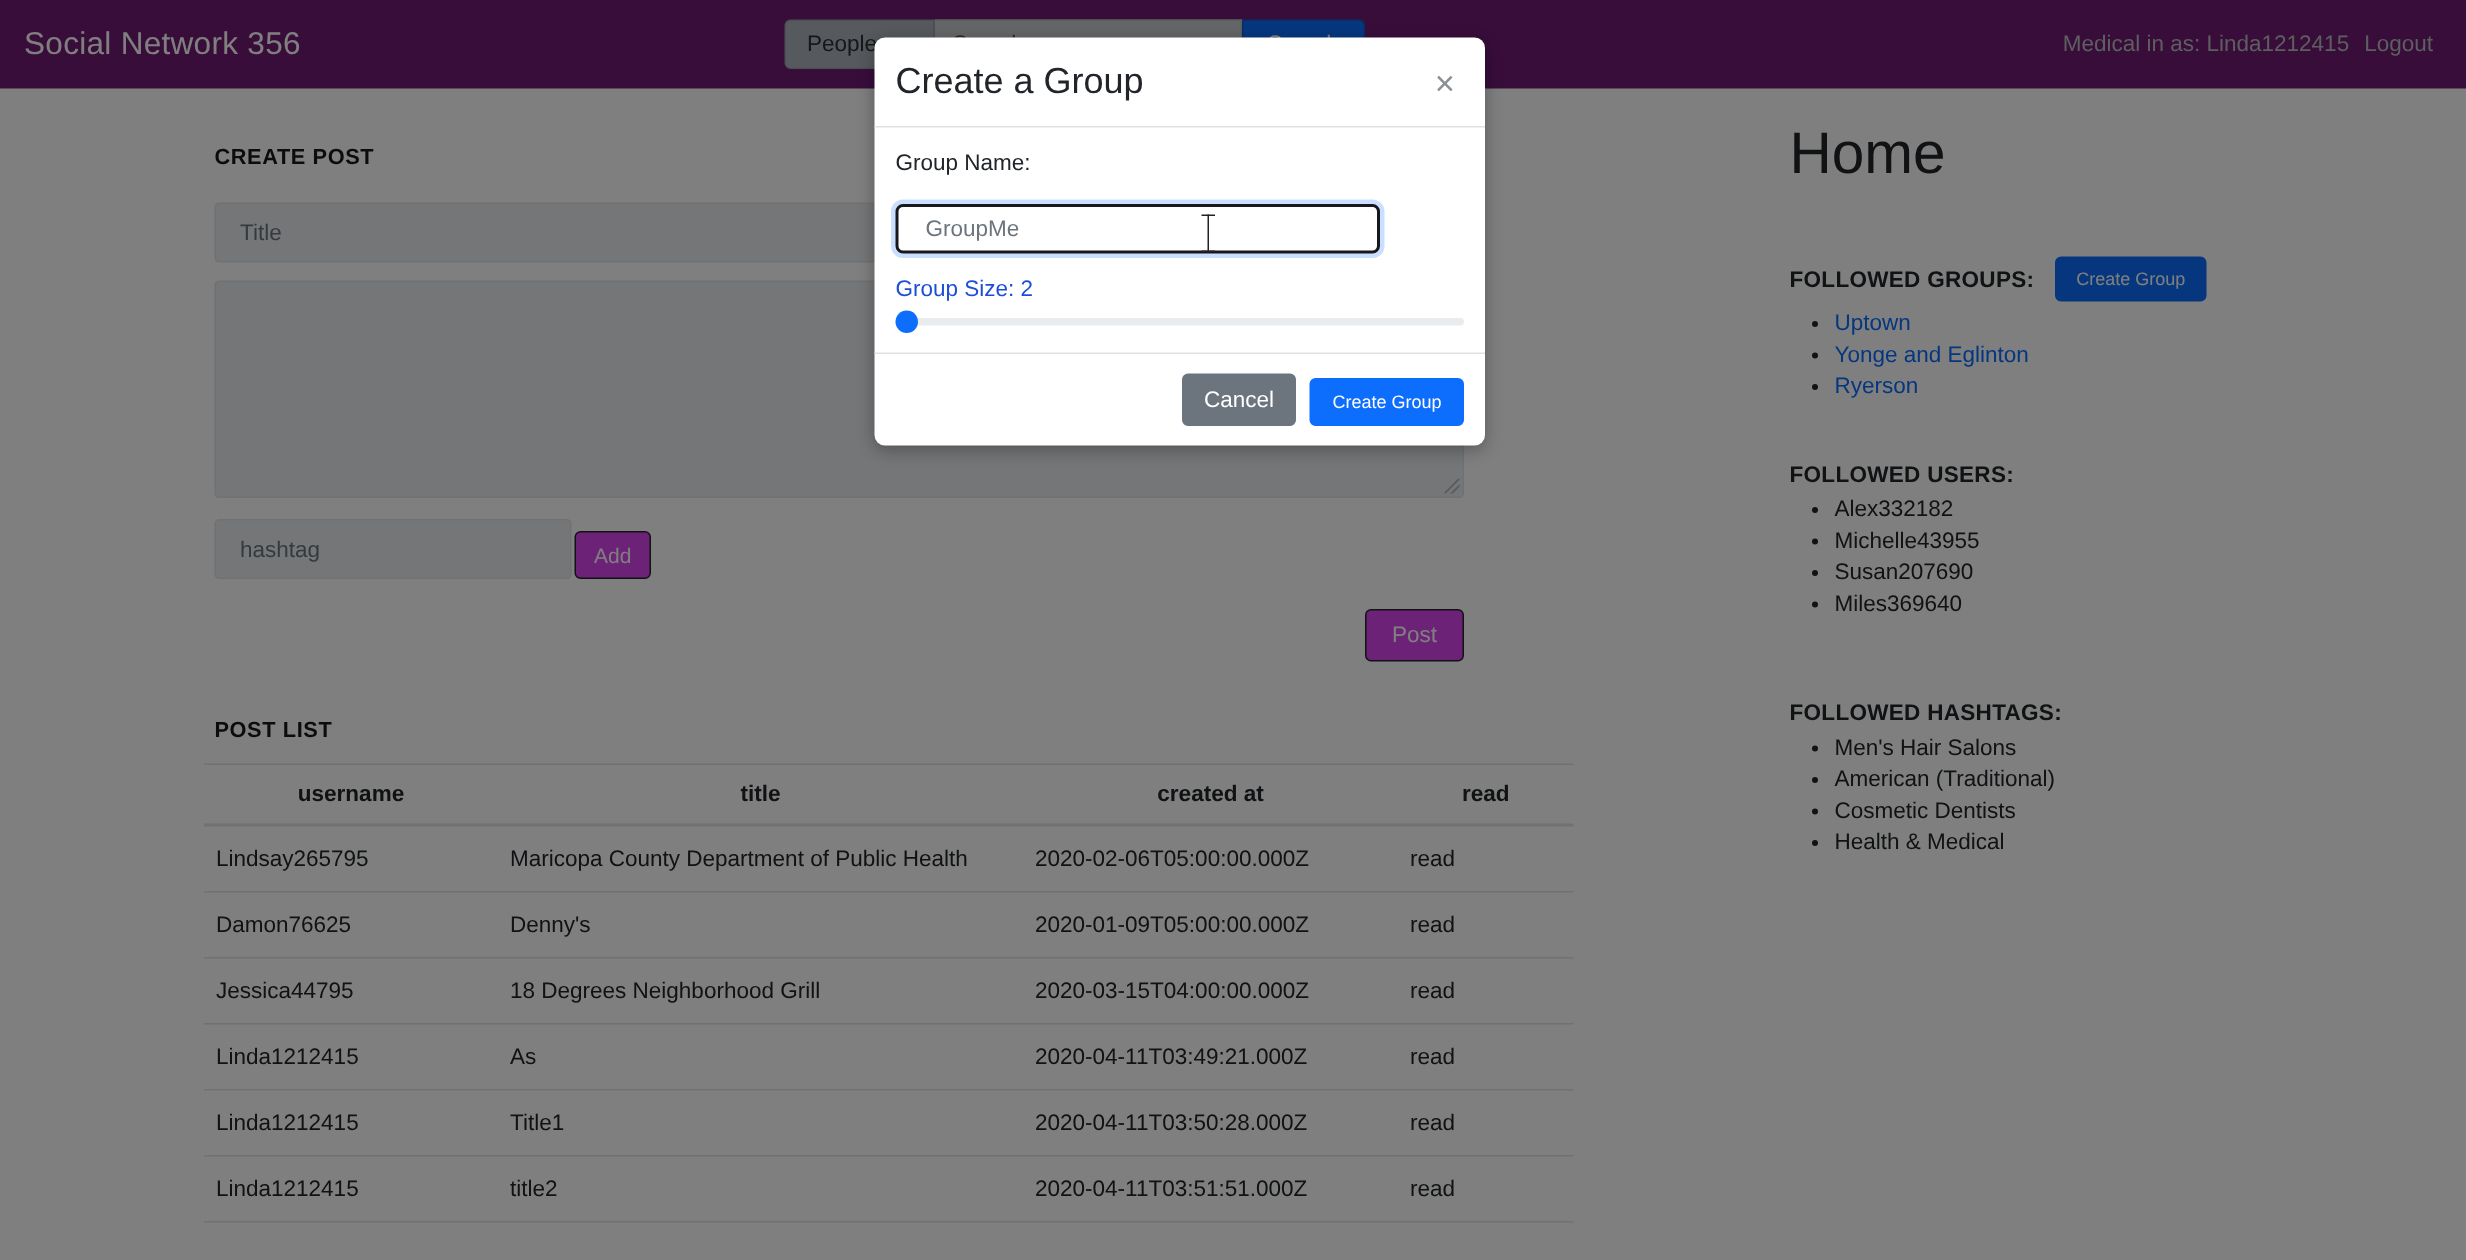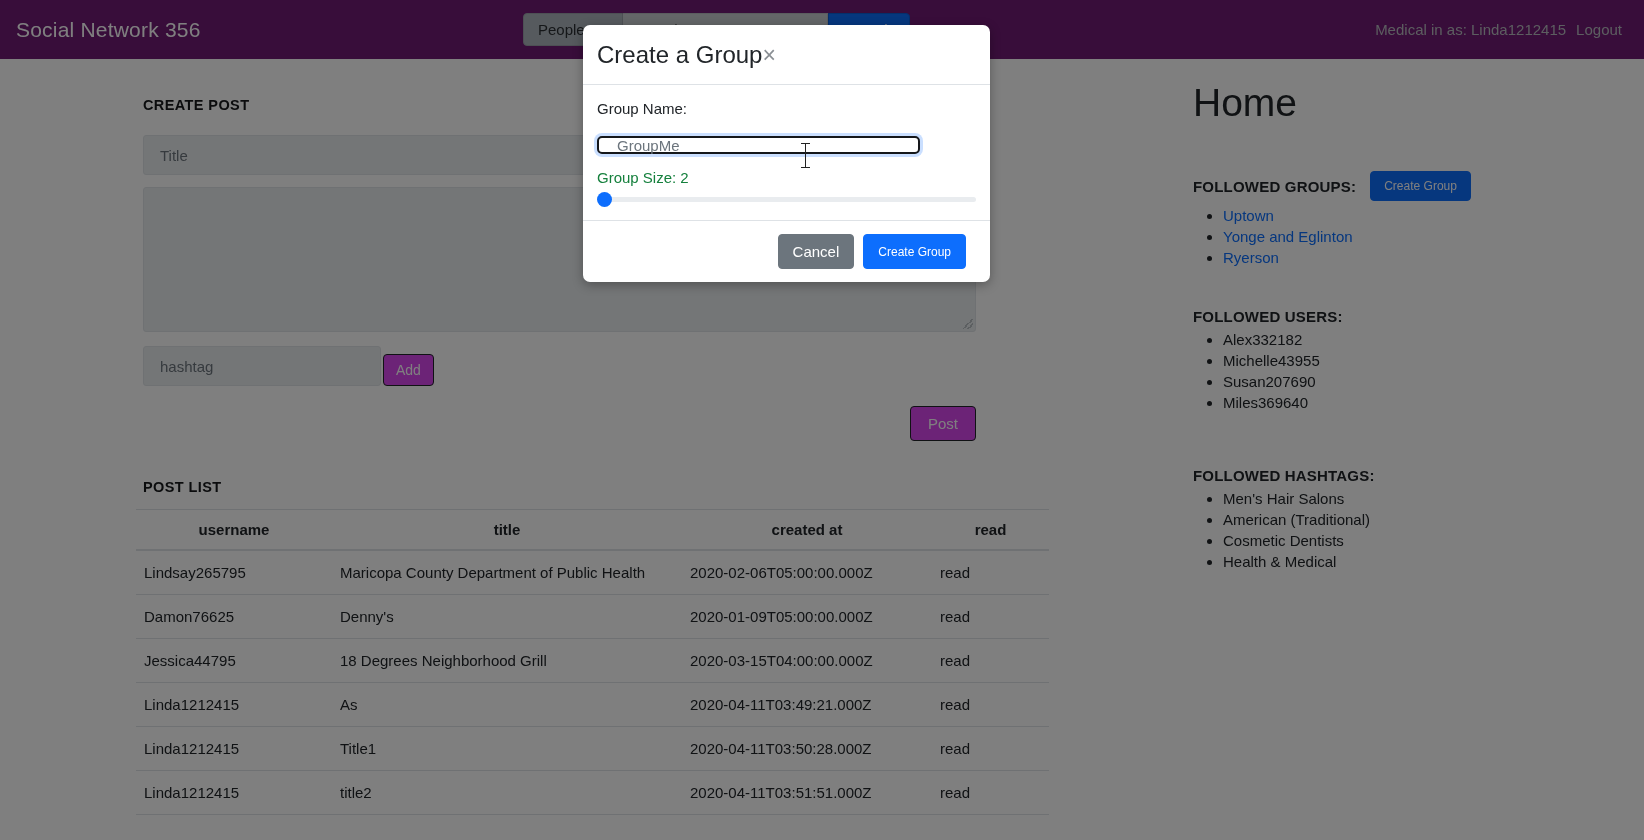--- a/index.html
+++ b/index.html
@@ -222,34 +222,34 @@
     width: 407px;
     background: #ffffff;
     border-radius: 7px;
     z-index: 30;
     box-shadow: 0 3px 11px rgba(0,0,0,.3);
   }
   .modal-header {
     position: relative;
     padding: 17px 20px 16px 14px;
     border-bottom: 1px solid #dee2e6;
-    display: flex; align-items: flex-start; 
+    display: flex; align-items: flex-start; justify-content: space-between;
   }
   .modal-title { font-size: 24px; color: #212529; line-height: 1.1; }
   .modal-close {
     background: none; border: none;
     font-size: 23px; line-height: 1;
     color: #8a8f94;
     cursor: pointer;
     padding: 0; margin-top: 2px;
   }
   .modal-body { padding: 15px 14px 18px 14px; }
   .form-label { font-size: 15px; color: #212529; margin-bottom: 19px; }
   .text-input {
-    width: 323px; height: 18px;
+    width: 323px; height: 33px;
     border: 2px solid #16181b;
     border-radius: 5px;
     box-shadow: 0 0 0 3px rgba(13,110,253,.22);
     background: #ffffff;
     color: #6c757d;
     font-size: 15px;
     display: flex; align-items: center;
     padding: 0 18px;
     position: relative;
     margin-bottom: 15px;
@@ -259,37 +259,37 @@
     left: 206px; top: 5px;
     width: 1px; height: 25px;
     background: #222;
   }
   .caret::before, .caret::after {
     content: ""; position: absolute; left: -4px;
     width: 9px; height: 1px; background: #222;
   }
   .caret::before { top: 0; }
   .caret::after { bottom: 0; }
-  .range-label { font-size: 15px; color: #15803d; margin-bottom: 11px; }
+  .range-label { font-size: 15px; color: #1d4ed8; margin-bottom: 11px; }
   .range-track {
     width: 379px; height: 5px;
     background: #e9ecef;
     border-radius: 3px;
     position: relative;
   }
   .range-thumb {
     position: absolute; left: 0; top: -5px;
     width: 15px; height: 15px;
     border-radius: 50%;
     background: #0d6efd;
   }
   .modal-footer {
     border-top: 1px solid #dee2e6;
-    padding: 13px 24px;
-    display: flex; justify-content: flex-end; gap: 9px;
+    padding: 13px 14px;
+    display: flex; justify-content: flex-end; gap: 9px; align-items: flex-end;
   }
   .btn-secondary {
     background: #6c757d; border: 1px solid #6c757d;
     color: #ffffff; border-radius: 4px;
     font-size: 15px; padding: 8px 14px; cursor: pointer;
   }
   .btn-modal-primary { padding: 8px 14px; }
 </style>
 </head>
 <body>

